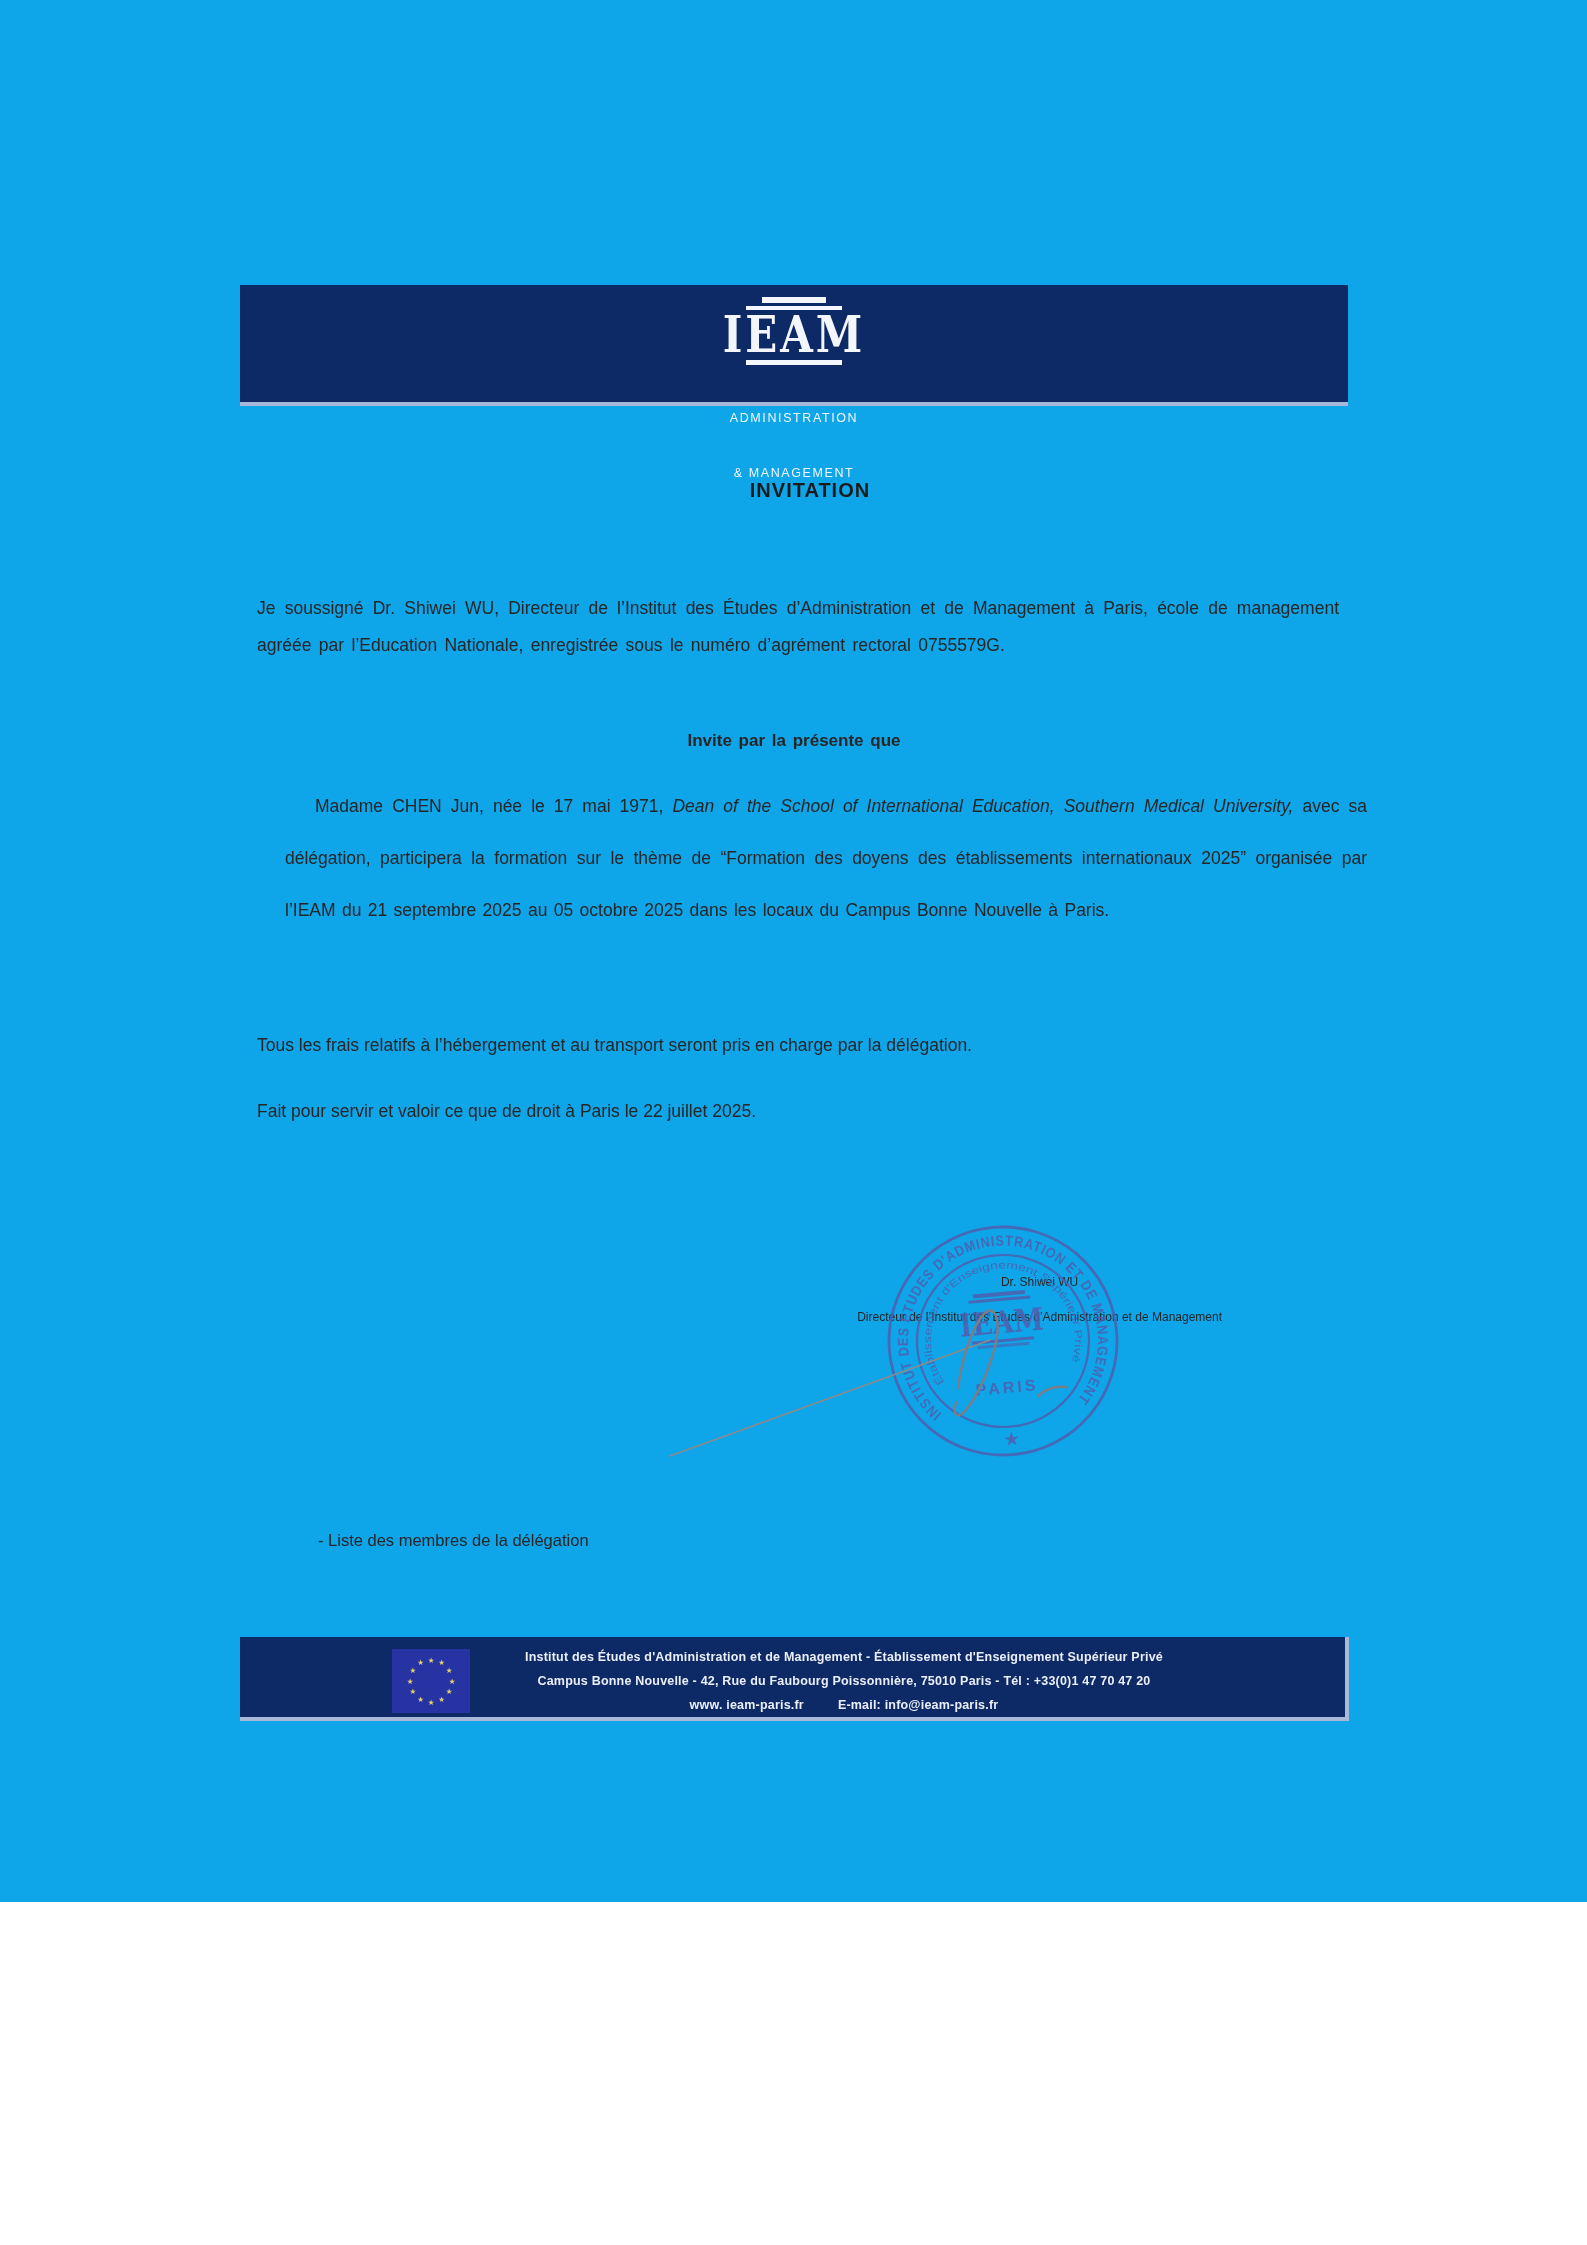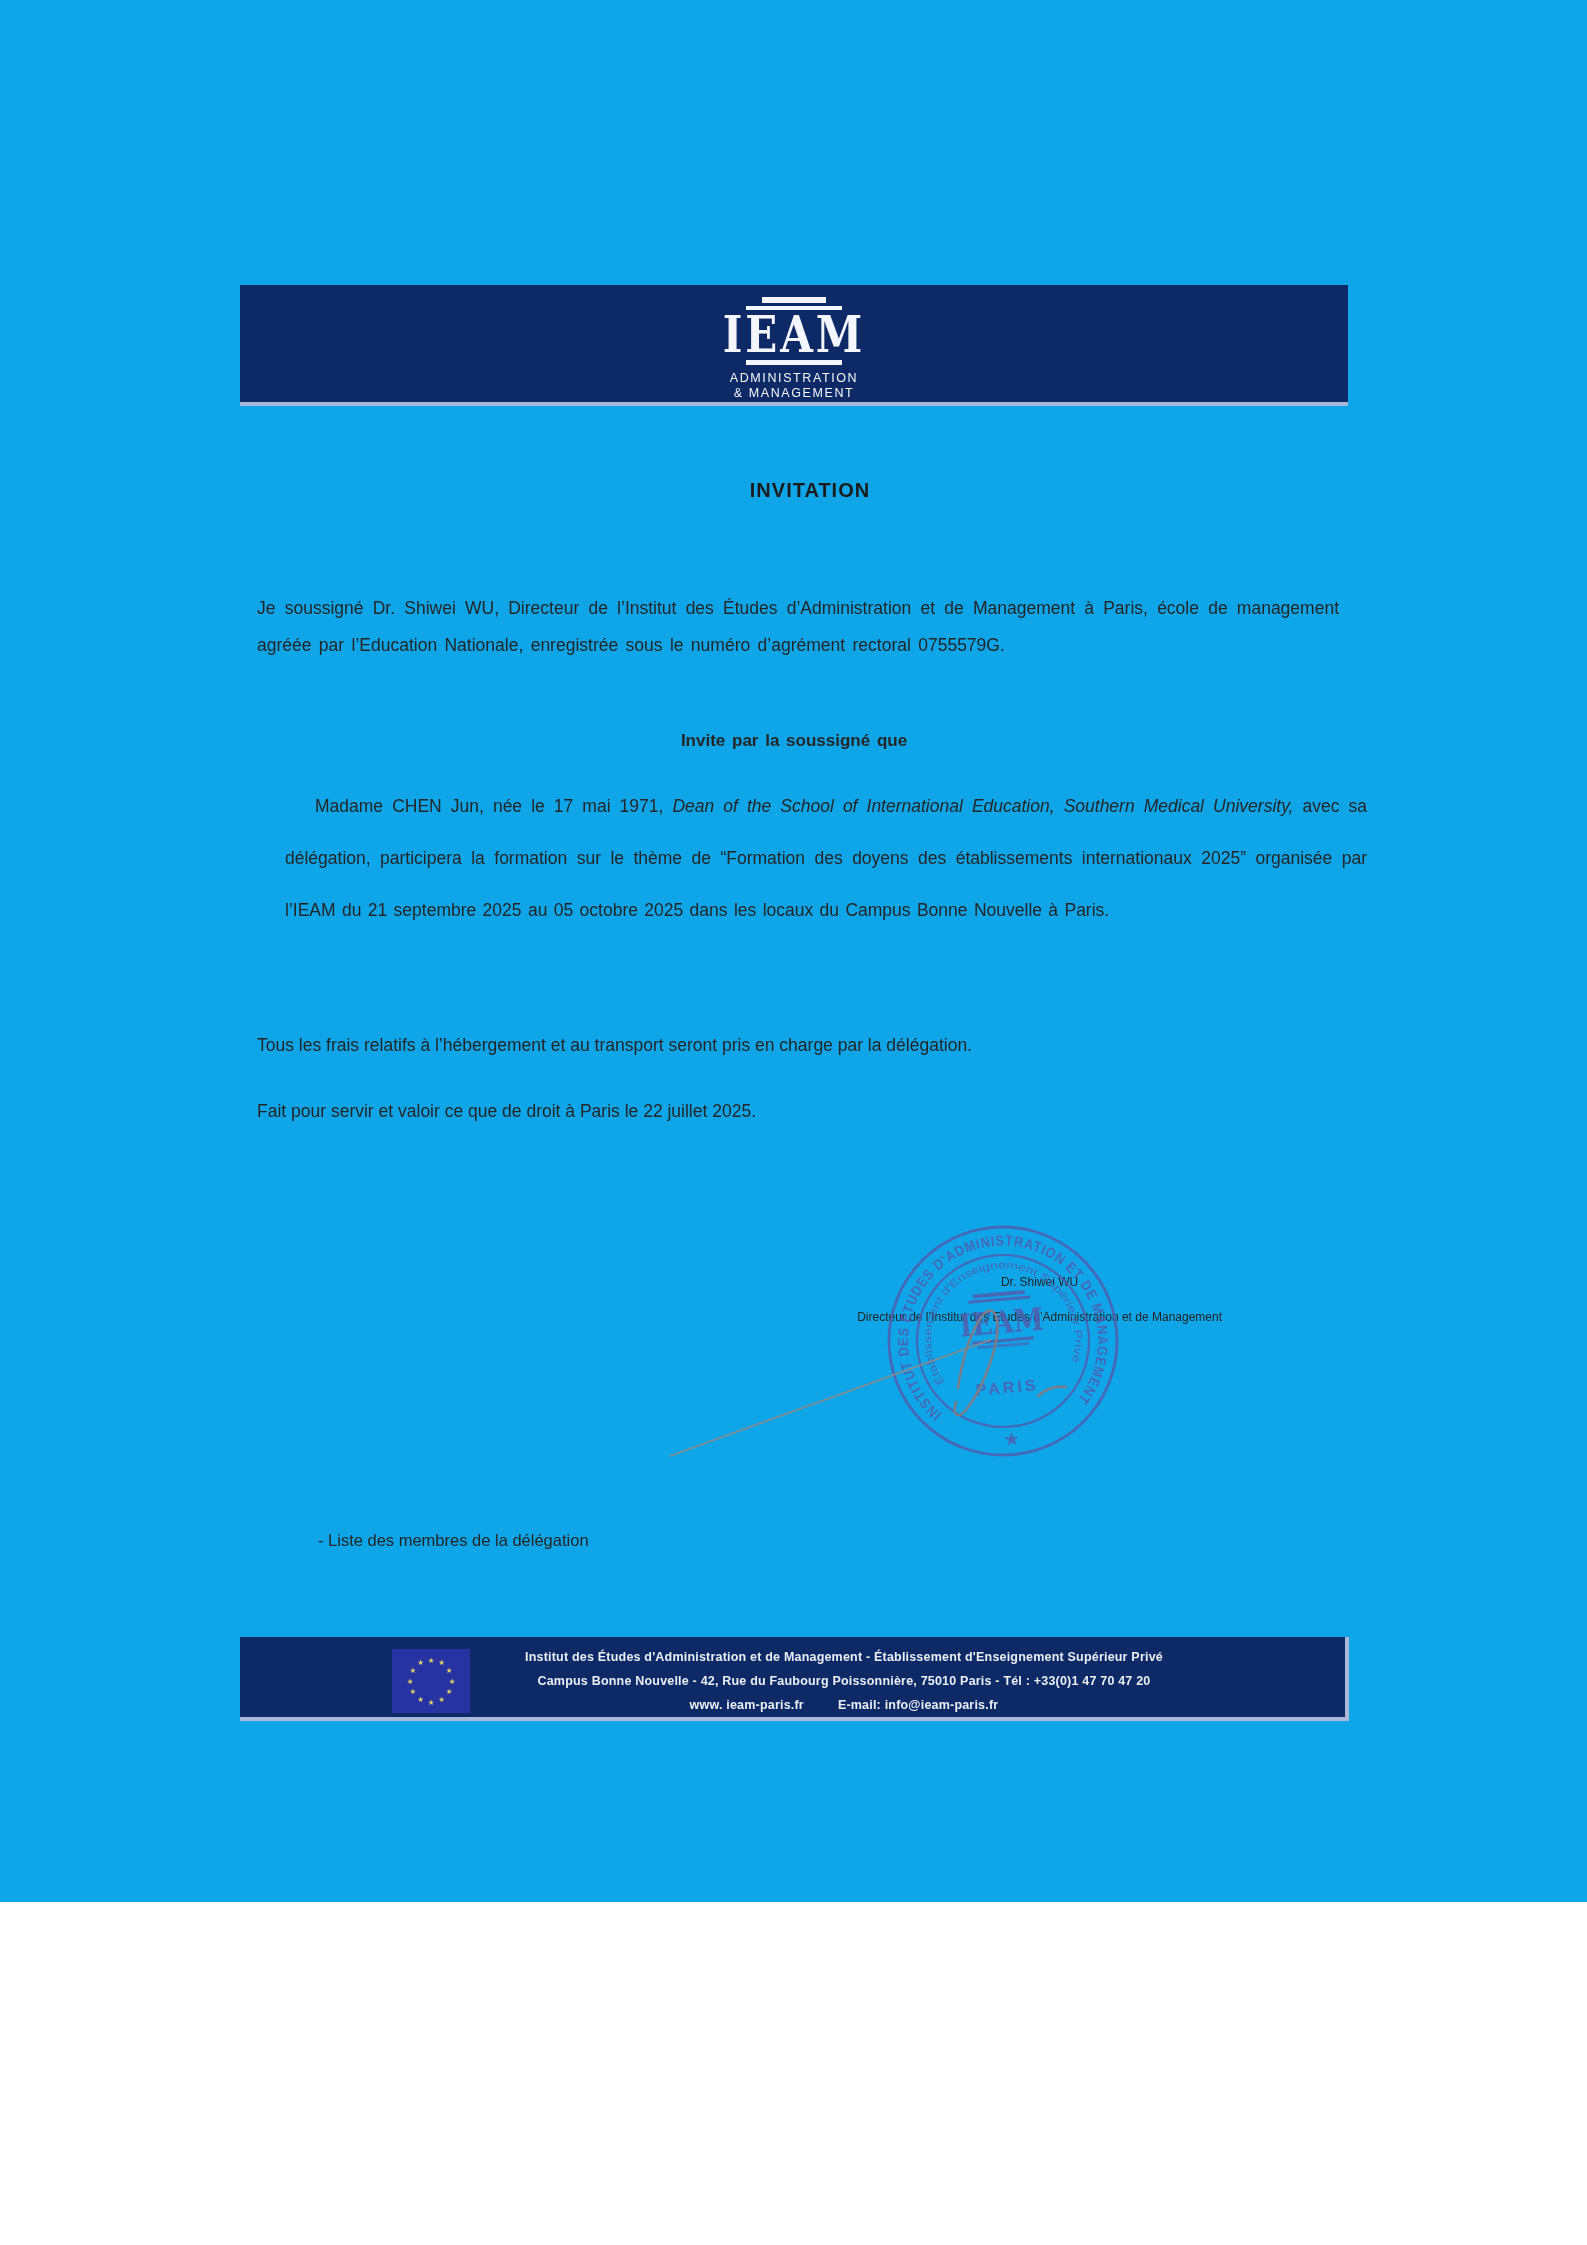--- a/index.html
+++ b/index.html
@@ -17,21 +17,21 @@
     position:absolute;left:0;right:0;top:12px;
     display:flex;flex-direction:column;align-items:center;color:#f3f6fc;
   }
   .logo-bar1{width:64px;height:6px;background:#f3f6fc;margin-bottom:3px;}
   .logo-bar2{width:96px;height:4px;background:#f3f6fc;}
   .logo-acronym{
     font-family:"DejaVu Serif",serif;font-weight:bold;font-size:42px;line-height:46px;
     letter-spacing:3px;transform:scaleY(1.18);margin:2px 0 0 0;
   }
   .logo-base{width:96px;height:5px;background:#f3f6fc;margin:2px 0 6px 0;}
-  .logo-line{font-size:12.5px;letter-spacing:1.6px;line-height:15px;}
+  .logo-line{font-size:12.5px;letter-spacing:1.6px;line-height:15px;margin-top:40px;}
 
   
   .doc-title{
     position:absolute;left:256px;top:479px;width:1108px;text-align:center;
     font-size:20px;font-weight:bold;letter-spacing:1px;color:#1b1b1b;
   }
   .p1{
     position:absolute;left:257px;top:590px;width:1082px;
     font-size:17.5px;line-height:37px;text-align:justify;word-spacing:2.5px;
   }
@@ -85,21 +85,21 @@
       <div class="logo-base"></div>
       <div class="logo-line">ADMINISTRATION</div>
       <div class="logo-line">&amp; MANAGEMENT</div>
     </div>
   </div>
 
   <div class="doc-title">INVITATION</div>
 
   <div class="p1">Je soussigné Dr. Shiwei WU, Directeur de l’Institut des Études d’Administration et de Management à Paris, école de management agréée par l’Education Nationale, enregistrée sous le numéro d’agrément rectoral 0755579G.</div>
 
-  <div class="invite-line">Invite par la soussigné que</div>
+  <div class="invite-line">Invite par la présente que</div>
 
   <div class="p2"><span>Madame CHEN Jun, née le 17 mai 1971, </span><span class="it">Dean of the School of International Education, Southern Medical University,</span><span> avec sa délégation, participera la formation sur le thème de “Formation des doyens des établissements internationaux 2025” organisée par l’IEAM du 21 septembre 2025 au 05 octobre 2025 dans les locaux du Campus Bonne Nouvelle à Paris.</span></div>
 
   <div class="p3">Tous les frais relatifs à l’hébergement et au transport seront pris en charge par la délégation.</div>
   <div class="p4">Fait pour servir et valoir ce que de droit à Paris le 22 juillet 2025.</div>
 
   <div class="sig-block">
     <div>Dr. Shiwei WU</div>
     <div>Directeur de l’Institut des Etudes d’Administration et de Management</div>
   </div>

